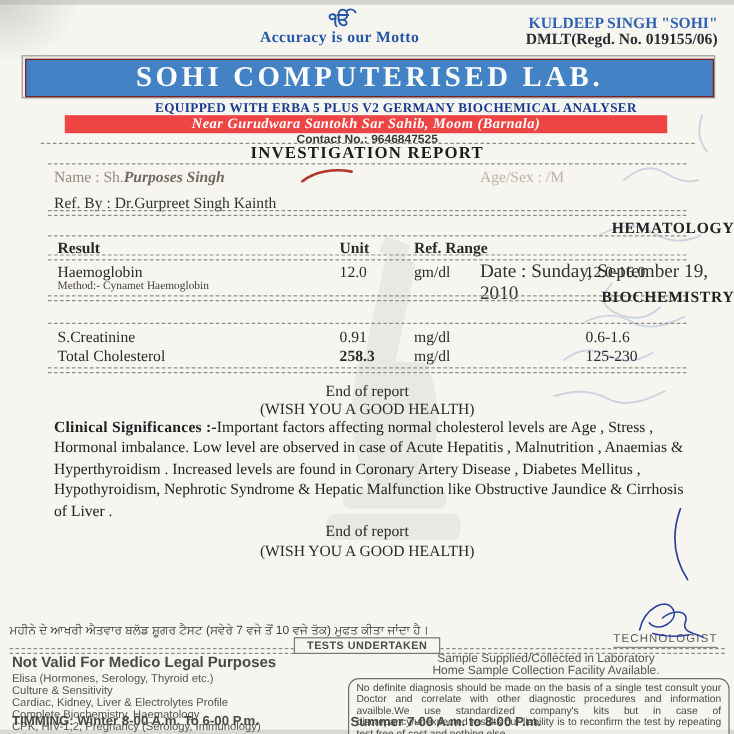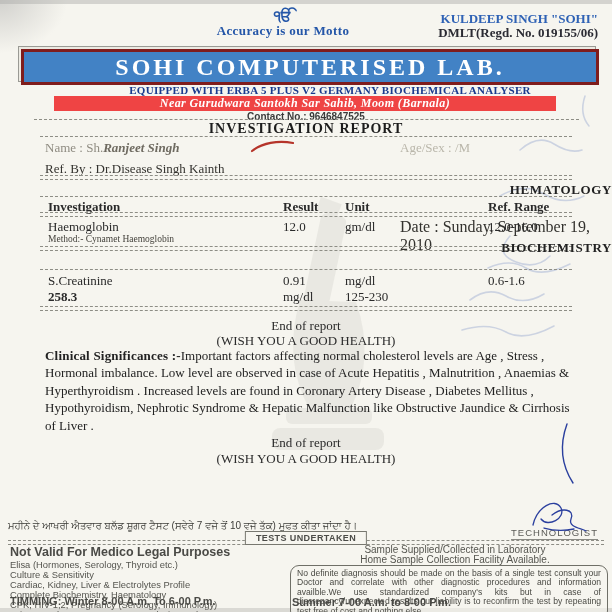--- a/index.html
+++ b/index.html
@@ -16,21 +16,21 @@
   .edge-top{left:0;top:0;width:612px;height:4px;background:rgba(170,170,168,.45);}
   .edge-bottom{left:0;top:608px;width:612px;height:4px;background:rgba(190,190,186,.5);}
 
   
   .symbol{left:0;top:8px;width:566px;text-align:center;font-size:15px;color:#2456a8;font-weight:bold;}
   .motto{left:0;top:23px;width:566px;text-align:center;font-size:13px;font-weight:bold;color:#2456a8;letter-spacing:.4px;}
   .proprietor{right:14px;top:11px;font-size:13px;font-weight:bold;color:#2f62b5;text-align:right;}
   .registration{right:14px;top:25px;font-size:13px;font-weight:bold;color:#2b2b33;text-align:right;}
 
   .banner-frame{left:18px;top:46px;width:572px;height:30px;border:1px solid #9a9a94;background:#eceae2;padding:2px;}
-  .banner{width:100%;height:100%;background:#4282c5;border:3px solid #7f1d1d;
+  .banner{width:100%;height:100%;background:#4282c5;border:1px solid #7f1d1d;
     display:flex;align-items:center;justify-content:center;}
   .banner span{color:#ffffff;font-size:24px;font-weight:bold;letter-spacing:3px;white-space:nowrap;}
 
   .equipped{left:0;top:84px;width:612px;text-align:center;font-size:11px;font-weight:bold;color:#183a8e;letter-spacing:.3px;padding-left:24px;}
   .addrbar{left:54px;top:96px;width:502px;height:15px;background:#ef4444;display:flex;align-items:center;justify-content:center;}
   .addrbar span{color:#fff;font-size:12px;font-weight:bold;font-style:italic;letter-spacing:.4px;white-space:nowrap;}
   .contact{left:0;top:111px;width:612px;text-align:center;font-size:10px;font-weight:bold;color:#3a3a3a;font-family:"Liberation Sans",sans-serif;}
 
   .dl{border-top:1px dashed #8d8d85;height:0;}
   .dl2{height:3px;border-top:1px dashed #8d8d85;border-bottom:1px dashed #8d8d85;}
@@ -124,33 +124,32 @@
       <span>Near Gurudwara Santokh Sar Sahib, Moom (Barnala)</span>
     </div>
     <div class="abs contact">Contact No.: 9646847525</div>
 
     <div class="abs dl" style="left:34px;top:119px;width:545px;"></div>
 
     <div class="abs rpt-title">INVESTIGATION REPORT</div>
     <div class="abs dl" style="left:40px;top:136px;width:532px;"></div>
 
     <div class="abs name-row">
-      <span>Name : Sh.</span><b>Ranjeet Singh</b>
+      <span>Name : Sh.</span><b>Purposes Singh</b>
     </div>
     <div class="abs agesex">Age/Sex :    /M</div>
-    <div class="abs refby">Ref. By : Dr.Disease Singh Kainth</div>
+    <div class="abs refby">Ref. By : Dr.Gurpreet Singh Kainth</div>
     <div class="abs daterow">Date : Sunday, September 19, 2010</div>
 
     <div class="abs dl2" style="left:40px;top:175px;width:532px;"></div>
 
     <div class="abs sec-title" style="top:182px;">HEMATOLOGY</div>
     <div class="abs dl" style="left:40px;top:196px;width:532px;"></div>
 
     <div class="abs trow head" style="top:199px;">
-      <span>Investigation</span>
       <span>Result</span>
       <span>Unit</span>
       <span>Ref. Range</span>
     </div>
     <div class="abs dl2" style="left:40px;top:212px;width:532px;"></div>
 
     <div class="abs trow" style="top:219px;">
       <span>Haemoglobin</span>
       <span>12.0</span>
       <span>gm/dl</span>
@@ -163,20 +162,21 @@
     <div class="abs sec-title" style="top:240px;">BIOCHEMISTRY</div>
     <div class="abs dl" style="left:40px;top:269px;width:532px;"></div>
 
     <div class="abs trow" style="top:273px;">
       <span>S.Creatinine</span>
       <span>0.91</span>
       <span>mg/dl</span>
       <span>0.6-1.6</span>
     </div>
     <div class="abs trow" style="top:289px;">
+      <span>Total Cholesterol</span>
       <span class="bold-val">258.3</span>
       <span>mg/dl</span>
       <span>125-230</span>
     </div>
 
     <div class="abs dl2" style="left:40px;top:306px;width:532px;"></div>
 
     <div class="abs center-line" style="top:318px;">End of report</div>
     <div class="abs center-line" style="top:333px;">(WISH YOU A GOOD HEALTH)</div>
 

